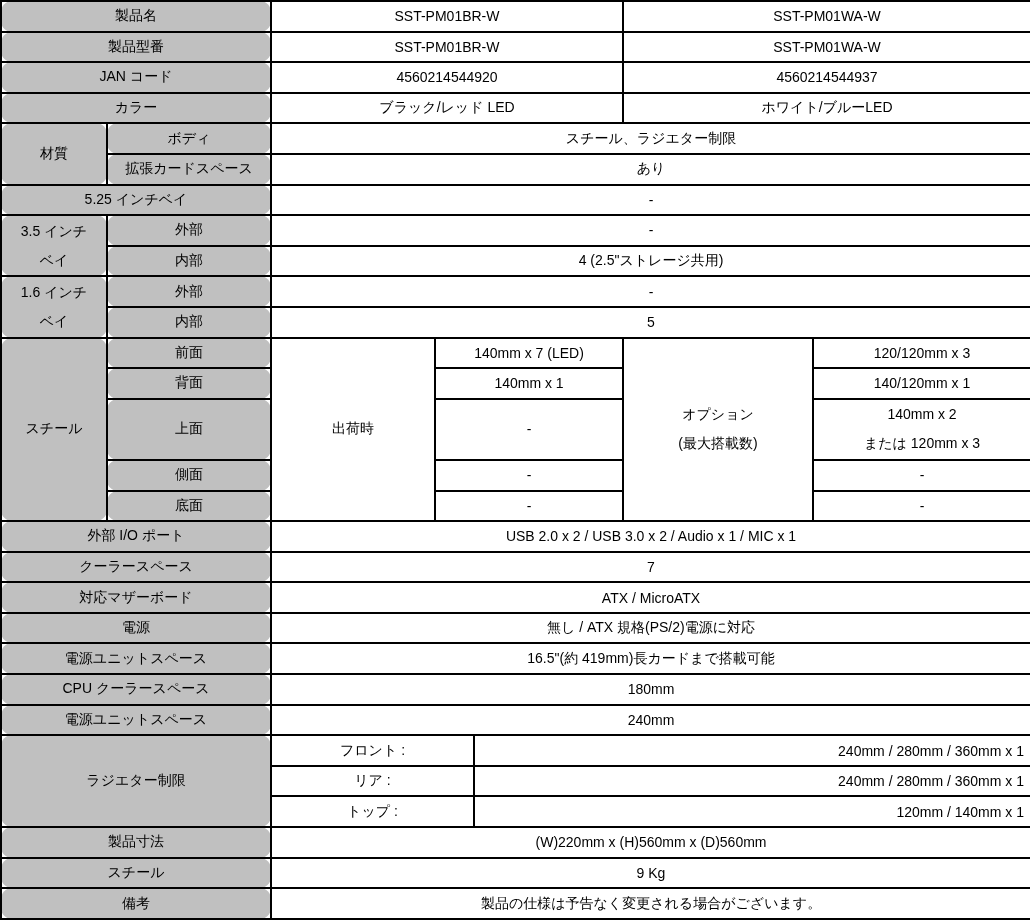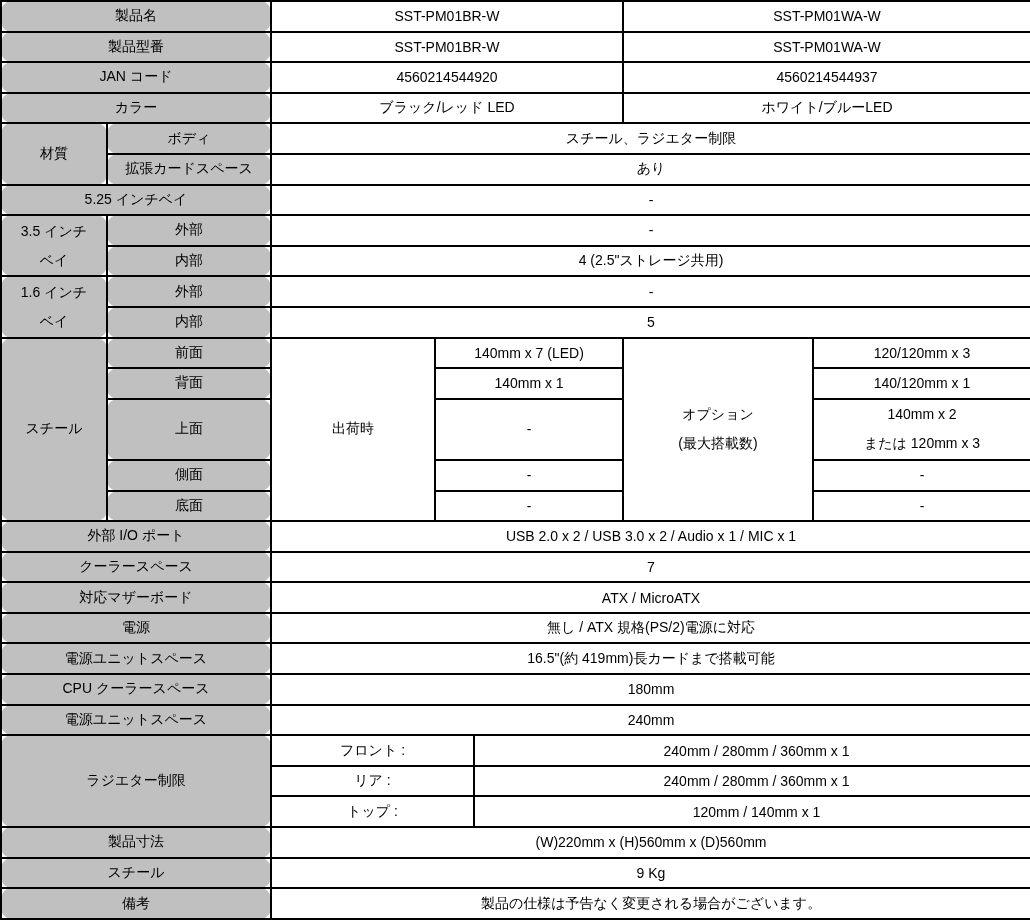--- a/index.html
+++ b/index.html
@@ -14,21 +14,21 @@
   }
   table.spec td {
     border: 2px solid #000000;
     text-align: center;
     vertical-align: middle;
     padding: 0 6px;
     overflow: hidden;
     background: #ffffff;
   }
   table.spec td.hdr { background: #c0c0c0; border-radius: 11px; }
-  table.spec td.left { text-align: center; padding-left: 14px; }
+  table.spec td.left { text-align: right; padding-left: 14px; }
   table.spec td.pre { white-space: pre-line; line-height: 29px; }
   table.spec tr { height: 30px; }
   table.spec tr.tall { height: 60px; }
 </style>
 </head>
 <body>
 
 <table class="spec">
   <colgroup>
     <col style="width:106px">

